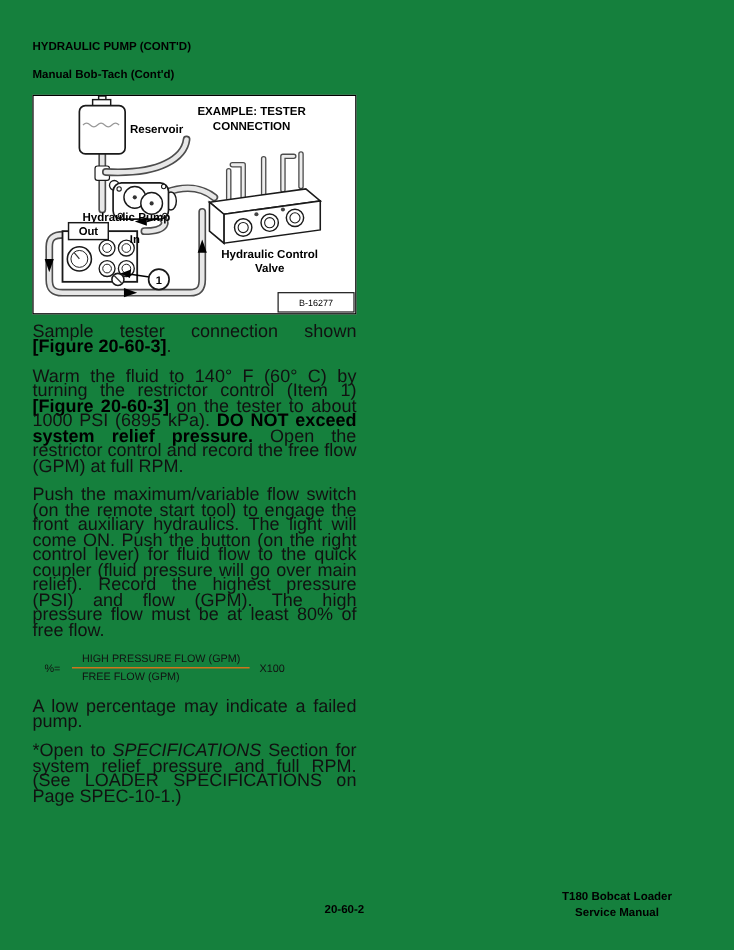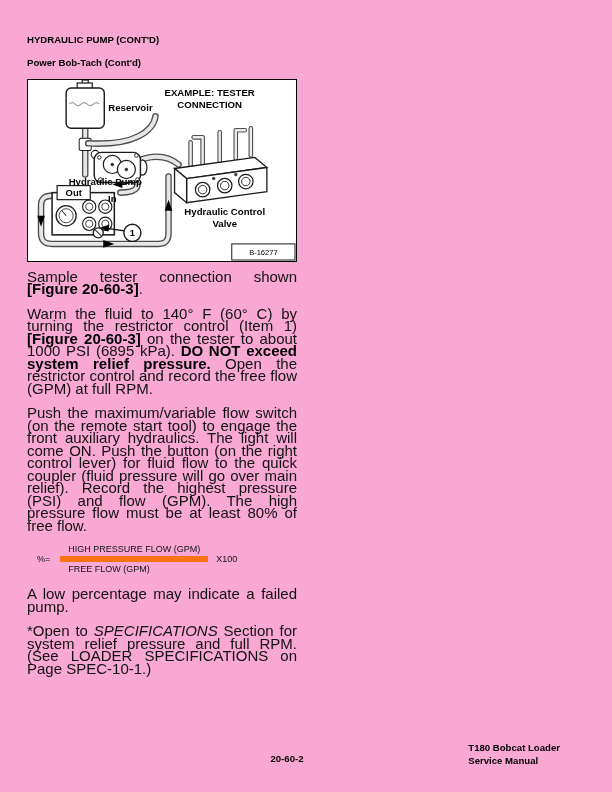--- a/index.html
+++ b/index.html
@@ -1,45 +1,45 @@
 <!DOCTYPE html>
 <html><head>
 <meta charset="utf-8">
 <style>
   html,body{margin:0;padding:0;background:#e9e9e9;}
   .page{
-    position:relative;width:612px;height:792px;background:#f9a8d4;
+    position:relative;width:612px;height:792px;background:#15803d;
     font-family:"Liberation Sans",sans-serif;color:#111;overflow:hidden;
     margin:0 auto;box-shadow:0 0 4px rgba(0,0,0,.3);
   }
   .col{position:absolute;left:27px;top:34px;width:270px;}
   .h-title{font-size:9.6px;font-weight:bold;color:#000;margin:0 0 12px 0;white-space:nowrap;}
   .h-sub{font-size:9.6px;font-weight:bold;color:#000;line-height:12.5px;margin:0 0 9px 0;}
   .h-sub div{white-space:nowrap;}
   .fig-caption{font-size:9.6px;font-weight:bold;color:#000;margin:0 0 8px 0;}
   .figure-box{
     box-sizing:border-box;width:270px;height:183px;border:1.5px solid #000;
     margin:0 0 9px 0;background:#fff;
   }
   .figure-box svg{display:block;width:100%;height:100%;}
   p.body{font-size:15px;line-height:12.5px;margin:0 0 12px 0;text-align:justify;}
   p.body .b{font-weight:bold;color:#000;}
   p.body .i{font-style:italic;}
   .formula{display:flex;align-items:center;margin:4px 0 14px 10px;font-size:9px;}
   .formula .lhs{margin-right:10px;}
   .frac{text-align:left;}
   .frac .num{padding:0 8px 2px 8px;}
-  .frac .den{border-top:6px solid #f97316;padding:2px 8px 0 8px;}
+  .frac .den{border-top:1px solid #f97316;padding:2px 8px 0 8px;}
   .formula .rhs{margin-left:8px;}
   .footer-page{
     position:absolute;left:0;bottom:28px;width:574px;text-align:center;
     font-size:9.6px;font-weight:bold;color:#000;margin-top:28px;
   }
   .footer-right{
-    position:absolute;right:52px;bottom:25px;text-align:left;
+    position:absolute;right:52px;bottom:25px;text-align:center;
     font-size:9.6px;font-weight:bold;color:#000;line-height:13px;
   }
   
   .ft{font-family:"Liberation Sans",sans-serif;font-weight:bold;fill:#000;}
   .ft-sm{font-family:"Liberation Sans",sans-serif;fill:#000;}
   .tube-o{stroke:#4d4d4d;stroke-width:6.5;fill:none;stroke-linecap:round;stroke-linejoin:round;}
   .tube-i{stroke:#e7e7e7;stroke-width:3.8;fill:none;stroke-linecap:round;stroke-linejoin:round;}
   .pipe-o{stroke:#4d4d4d;stroke-width:4.6;fill:none;stroke-linecap:round;stroke-linejoin:round;}
   .pipe-i{stroke:#ededed;stroke-width:2.4;fill:none;stroke-linecap:round;stroke-linejoin:round;}
   .ln{stroke:#1a1a1a;fill:#fff;}
@@ -47,21 +47,21 @@
 </style>
 </head>
 <body>
 
 <div class="page">
   <div class="col">
 
     <div class="h-title">HYDRAULIC PUMP (CONT'D)</div>
 
     <div class="h-sub">
-      <div>Power Bob-Tach (Cont'd)</div>
+      <div>Manual Bob-Tach (Cont'd)</div>
     </div>
 
 
     <div class="figure-box">
       <svg viewBox="0 0 267 180" preserveAspectRatio="none">
 
         <g>
           <path class="tube-o" d="M25,115 C16,115 13,118 13,125 V152 C13,160 16,163 24,163 H130 C137,163 140,160 140,152 V96"></path>
           <path class="tube-i" d="M25,115 C16,115 13,118 13,125 V152 C13,160 16,163 24,163 H130 C137,163 140,160 140,152 V96"></path>
         </g>

